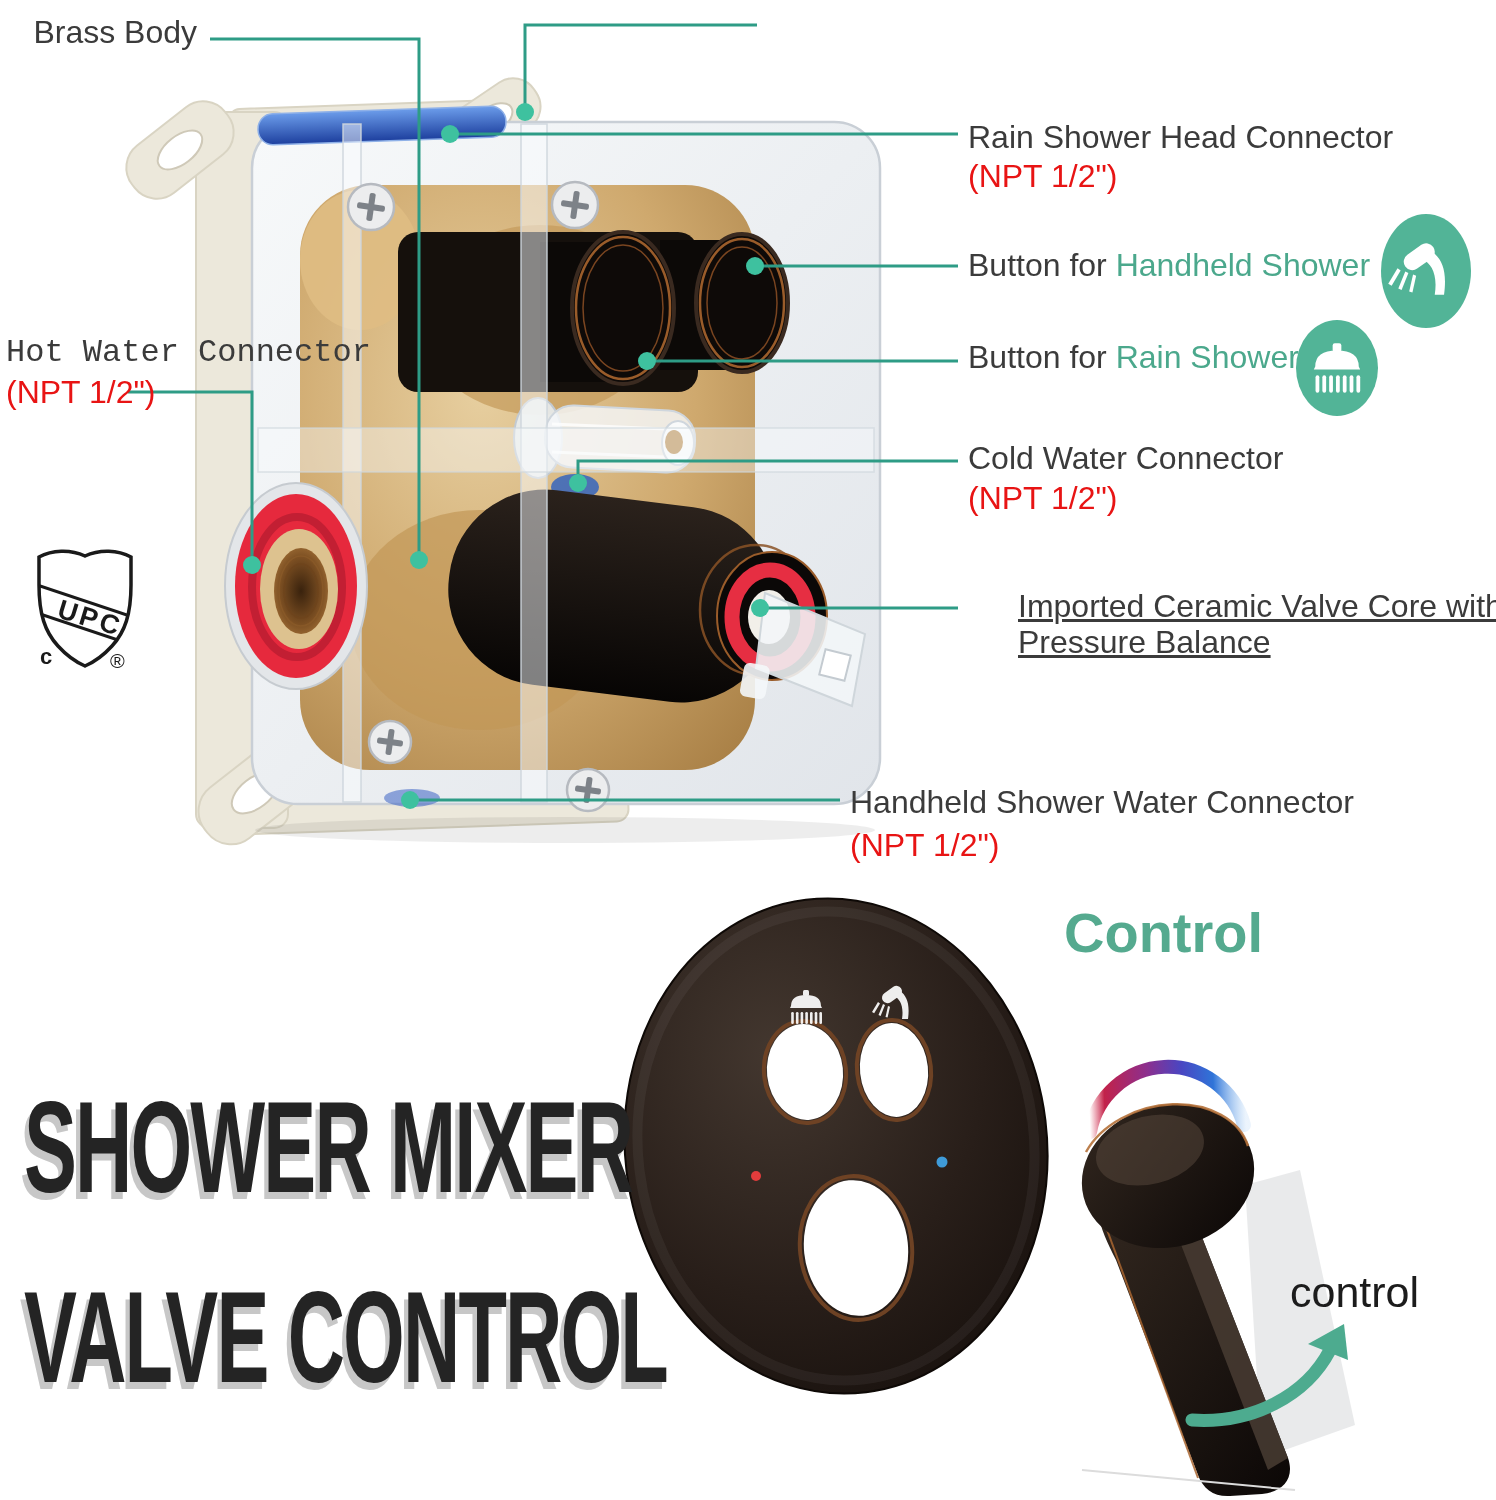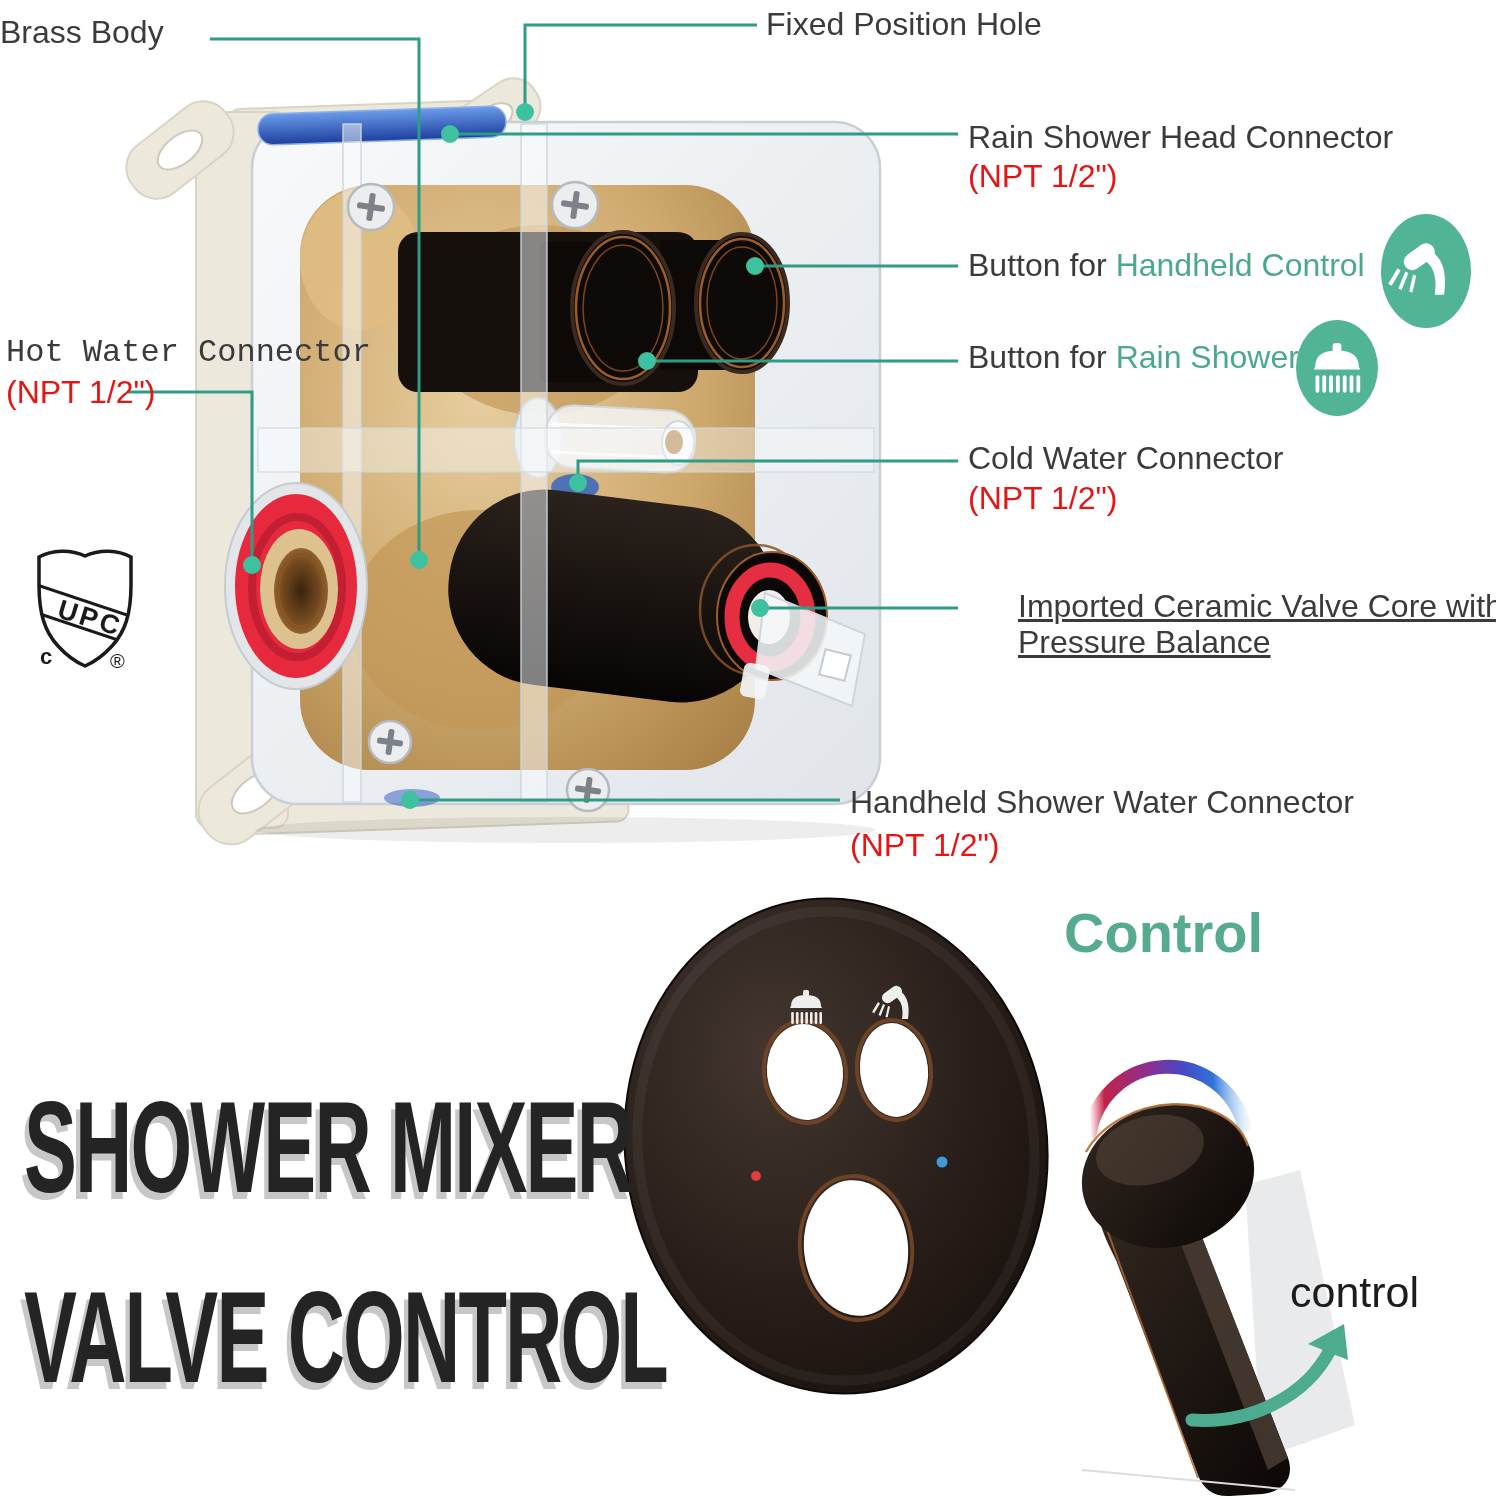--- a/index.html
+++ b/index.html
@@ -275,37 +275,34 @@
   </g>
 
   <path d="M 1082,1470 L 1295,1490" stroke="#dcdcdc" stroke-width="2" fill="none"></path>
 
   <g>
     <path d="M 1192,1420 C 1252,1424 1306,1396 1330,1350" fill="none" stroke="#4dab8f" stroke-width="13" stroke-linecap="round"></path>
     <polygon points="1344,1324 1308,1344 1348,1360" fill="#4dab8f"></polygon>
   </g>
 </svg>
 
-<div class="lbl" style="left:0;top:16px;width:197px;text-align:left;">
+<div class="lbl" style="left:0;top:16px;width:197px;text-align:right;">
   <span>Brass Body</span>
 </div>
 
-<div class="lbl" style="left:766px;top:8px;">
-  <span>Fixed Position Hole</span>
-</div>
 
 <div class="lbl" style="left:968px;top:121px;">
   <span>Rain Shower Head Connector</span>
 </div>
 <div class="lbl red" style="left:968px;top:160px;">
   <span>(NPT 1/2")</span>
 </div>
 
 <div class="lbl" style="left:968px;top:249px;">
-  <span>Button for </span><span class="grn">Handheld Control</span>
+  <span>Button for </span><span class="grn">Handheld Shower</span>
 </div>
 
 <div class="lbl" style="left:968px;top:442px;">
   <span>Cold Water Connector</span>
 </div>
 
 <div class="lbl" style="left:968px;top:341px;">
   <span>Button for </span><span class="grn">Rain Shower</span>
 </div>
 <div class="lbl red" style="left:968px;top:482px;">

